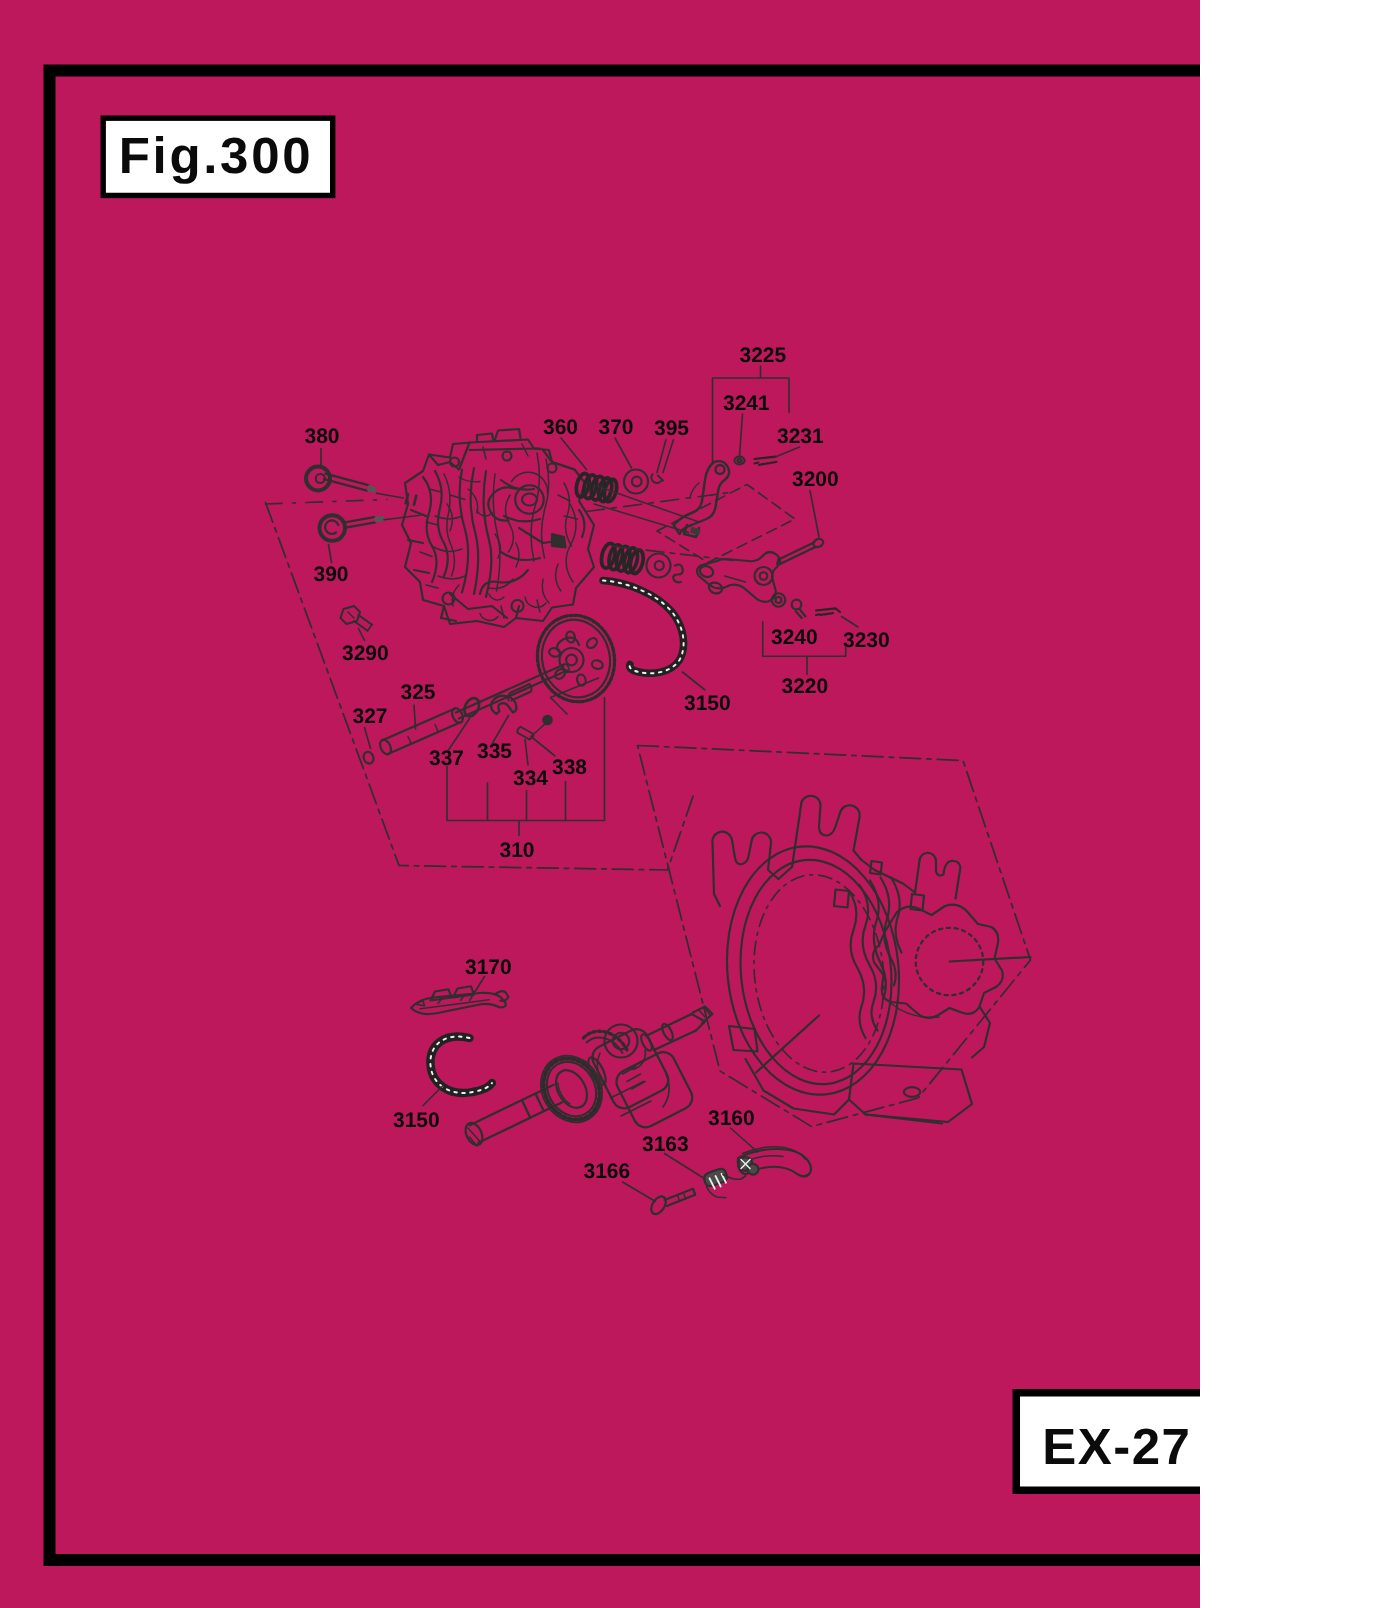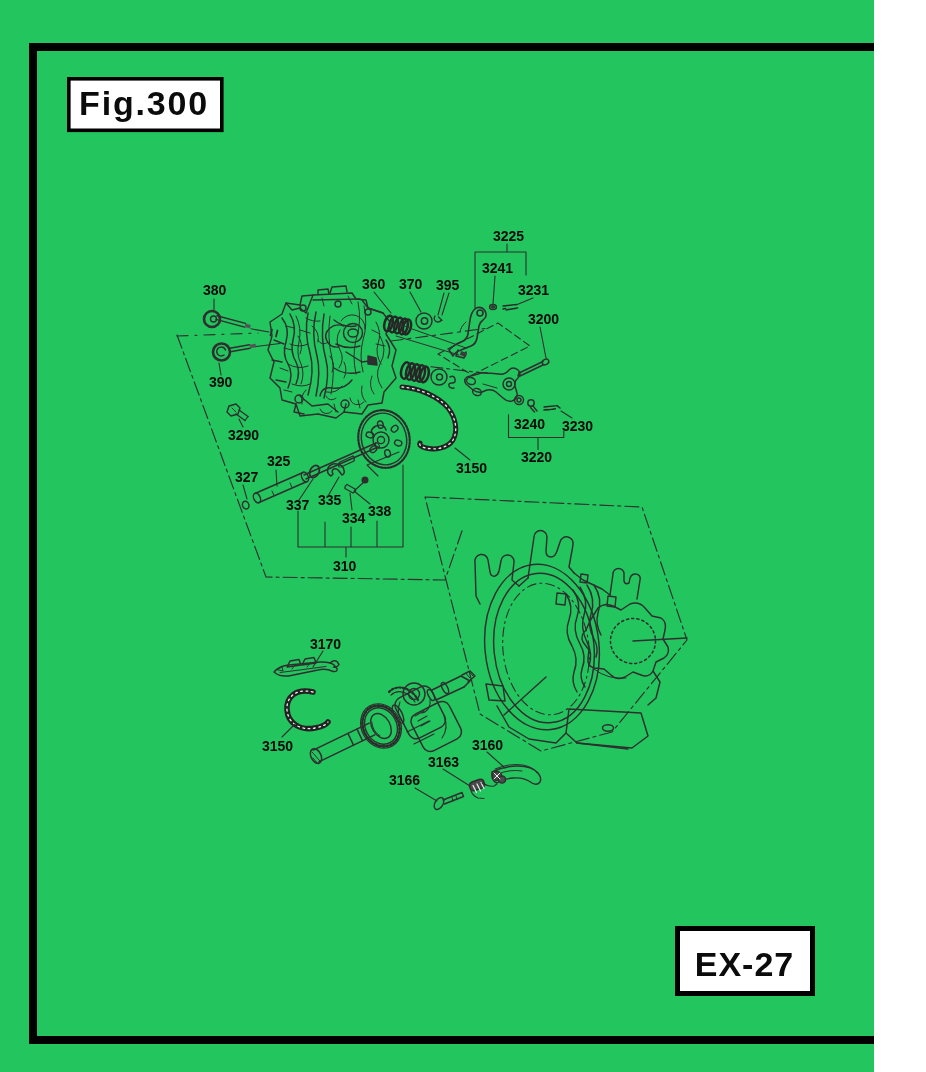--- a/index.html
+++ b/index.html
@@ -1,16 +1,16 @@
 <!DOCTYPE html>
 <html><head>
 <meta charset="utf-8">
 <style>
   html,body{margin:0;padding:0;background:#fff;}
-  #page{position:relative;width:874px;height:1072px;background:#22c55e;overflow:hidden;}
+  #page{position:relative;width:800px;height:1072px;background:#be185d;overflow:hidden;}
   svg{position:absolute;left:0;top:0;}
   text{font-family:"Liberation Sans",sans-serif;font-weight:bold;fill:#0b0b0b;}
 </style>
 </head>
 <body>
 <div id="page">
 <svg width="926" height="1072" viewBox="0 0 926 1072">
 
   <rect x="33" y="47" width="852" height="993" fill="none" stroke="#000" stroke-width="8"></rect>
 

